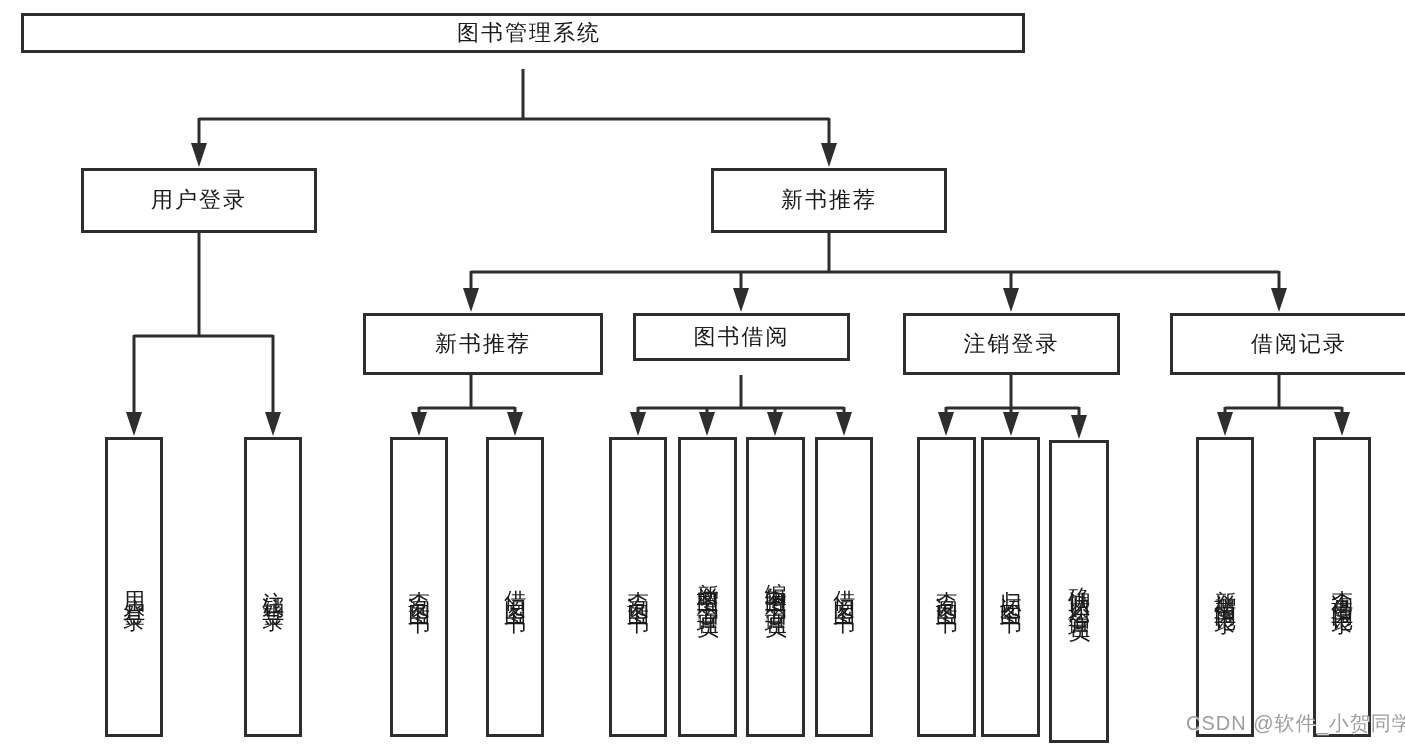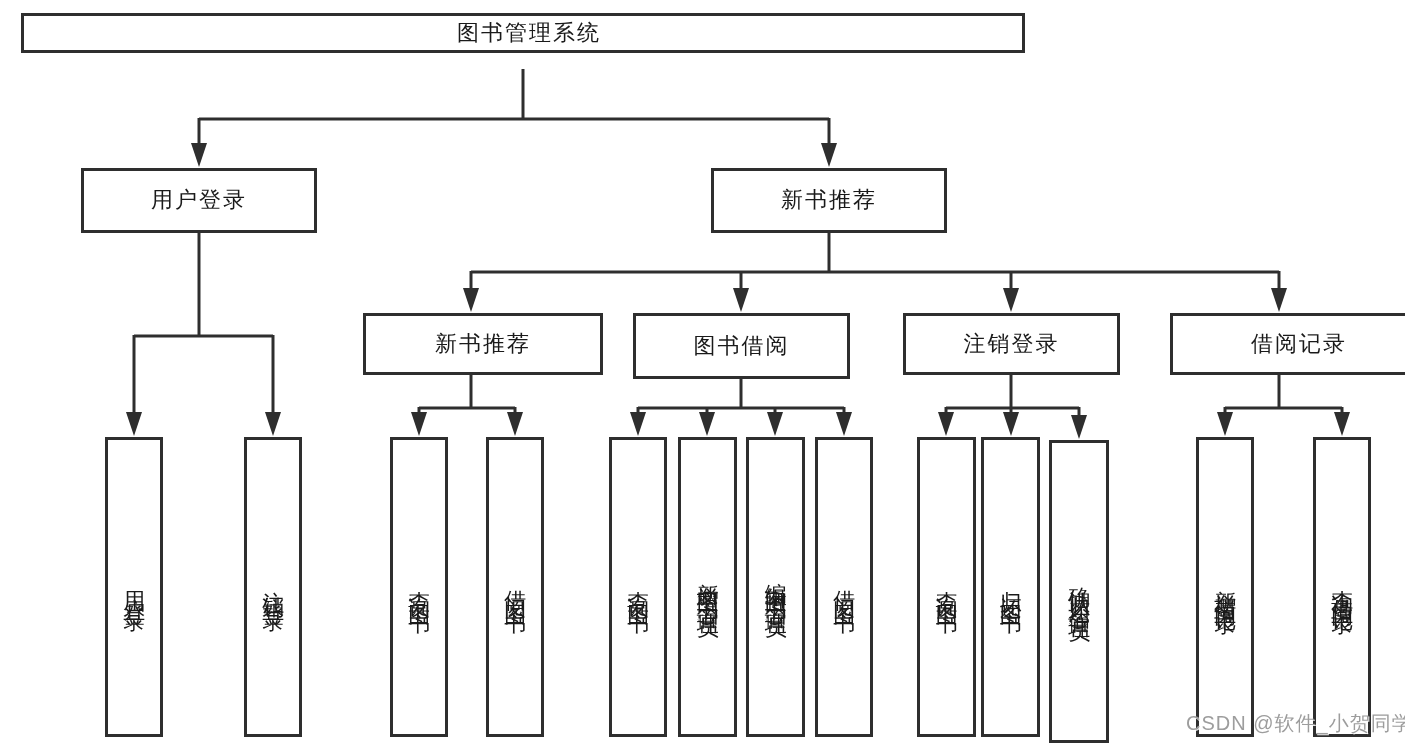--- a/index.html
+++ b/index.html
@@ -133,21 +133,21 @@
   <div class="node" style="left:81px; top:168px; width:236px; height:65px;">
     <span>用户登录</span>
   </div>
   <div class="node" style="left:711px; top:168px; width:236px; height:65px;">
     <span>新书推荐</span>
   </div>
 
   <div class="node" style="left:363px; top:313px; width:240px; height:62px;">
     <span>新书推荐</span>
   </div>
-  <div class="node" style="left:633px; top:313px; width:217px; height:66px;">
+  <div class="node" style="left:633px; top:313px; width:217px; height:48px;">
     <span>图书借阅</span>
   </div>
   <div class="node" style="left:903px; top:313px; width:217px; height:62px;">
     <span>注销登录</span>
   </div>
   <div class="node" style="left:1170px; top:313px; width:258px; height:62px;">
     <span>借阅记录</span>
   </div>
 
   <div class="node v" style="left:105px; top:437px; width:58px; height:300px;">

